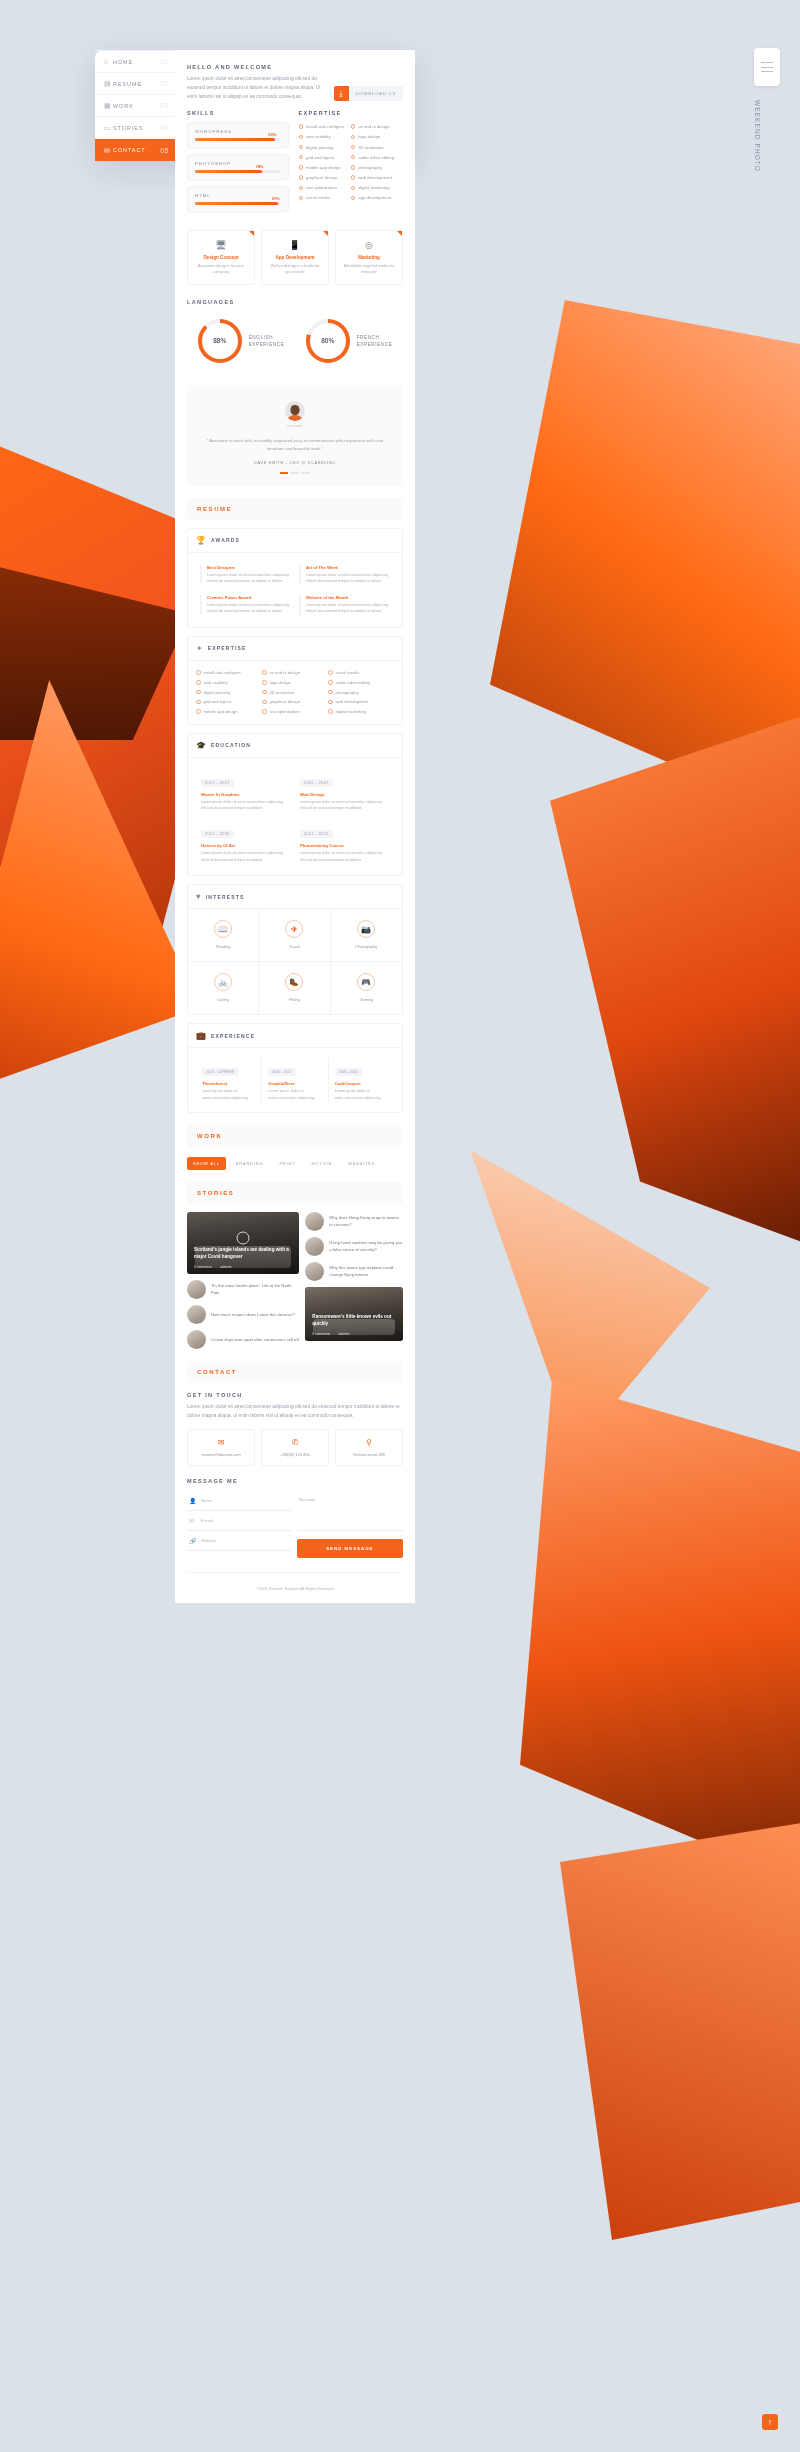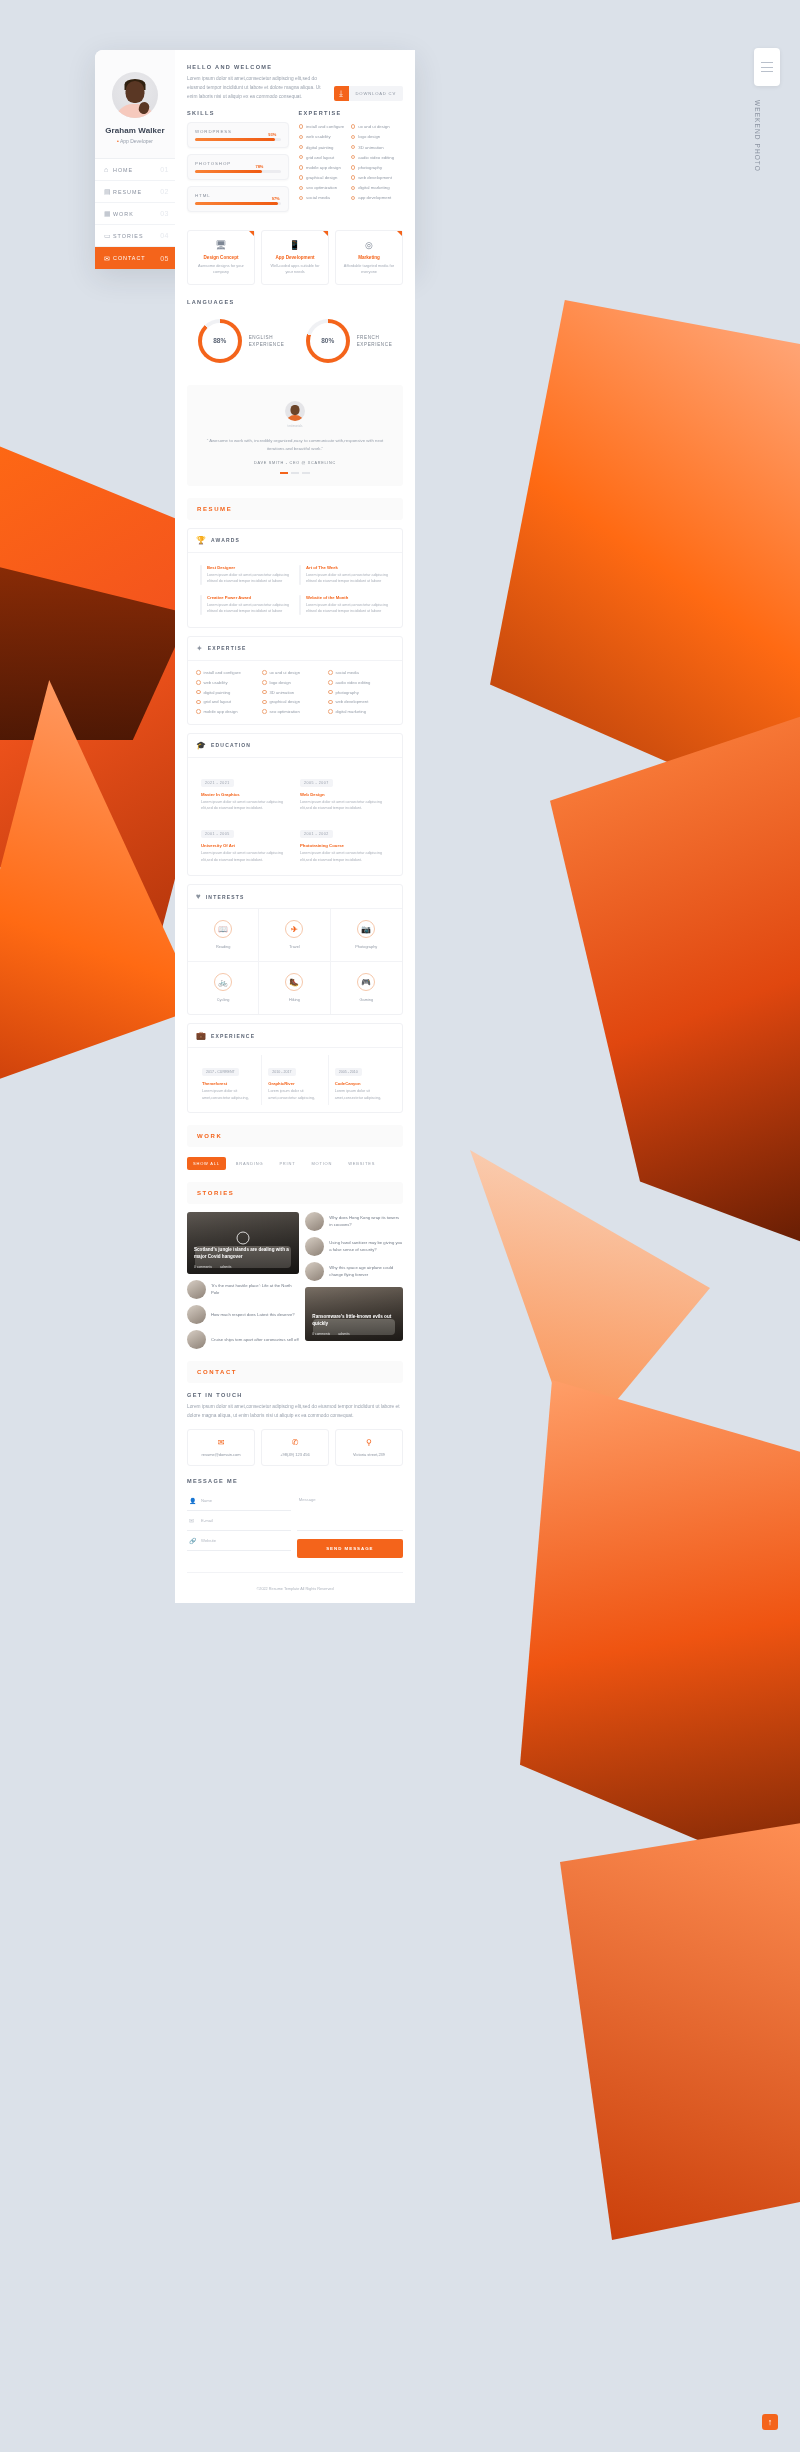--- a/index.html
+++ b/index.html
@@ -257,30 +257,20 @@
       <span></span>
       <span></span>
       <span></span>
     </div>
   <div class="vert">Weekend Photo</div>
 </div>
 
 <div class="page">
 
   <div class="profile">
-    <div class="pf-top">
-      <div class="avatar">
-        <div class="hair"></div>
-          <div class="head"></div>
-          <div class="body"></div>
-          <div class="arm"></div>
-      </div>
-      <div class="pf-name">Graham Walker</div>
-      <div class="pf-role"><b>•</b> <span>App Developer</span></div>
-    </div>
     <div class="plus">+</div>
     <div class="nav">
       <div class="row">
         <div class="ic">⌂</div>
         <div class="lb">HOME</div>
         <div class="nm">01</div>
       </div>
       <div class="row">
         <div class="ic">▤</div>
         <div class="lb">RESUME</div>

